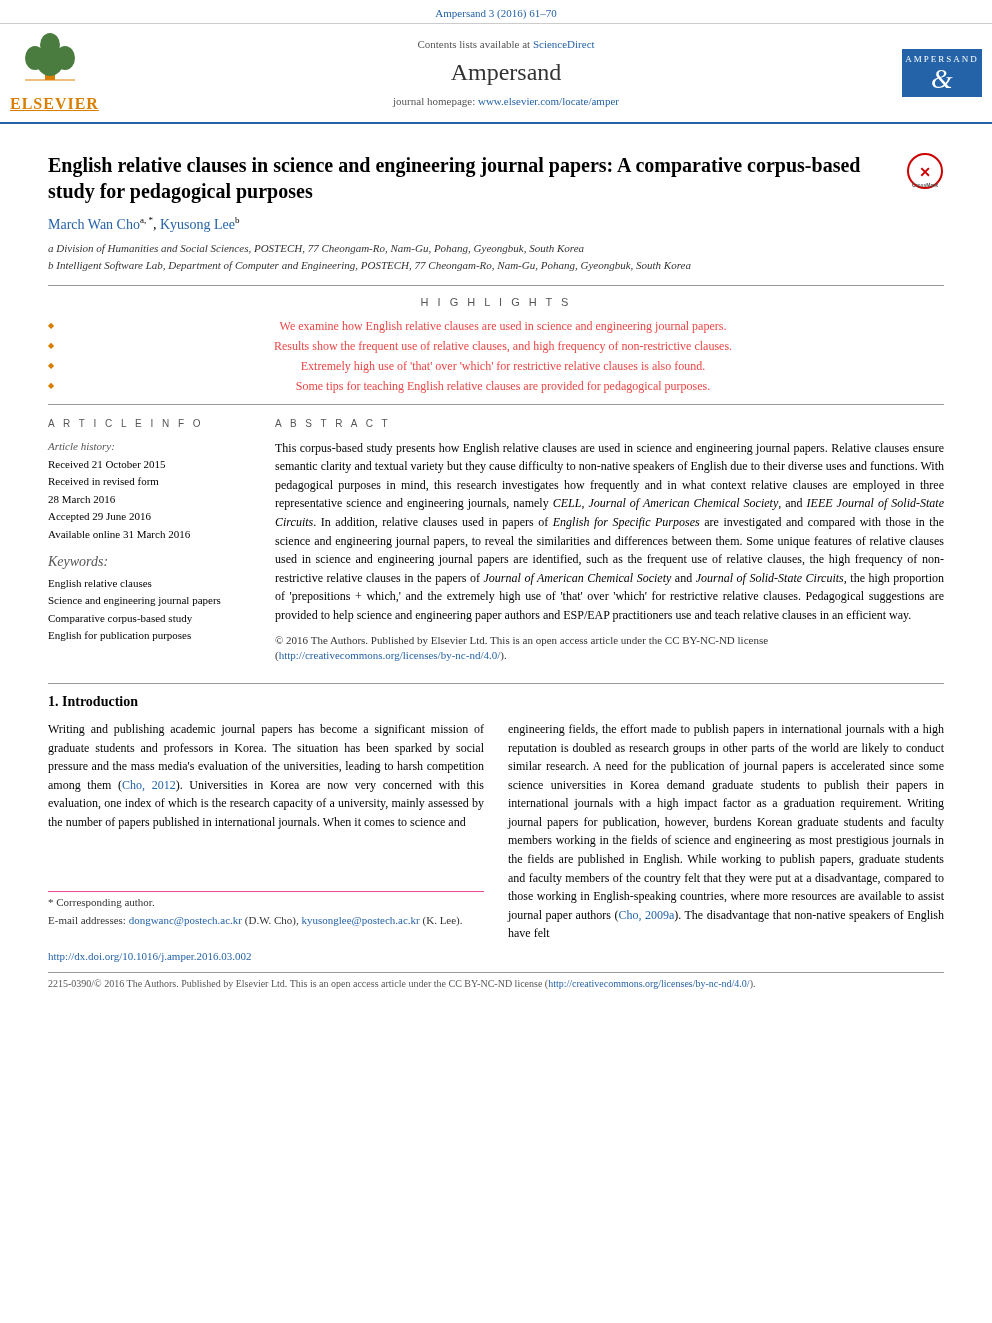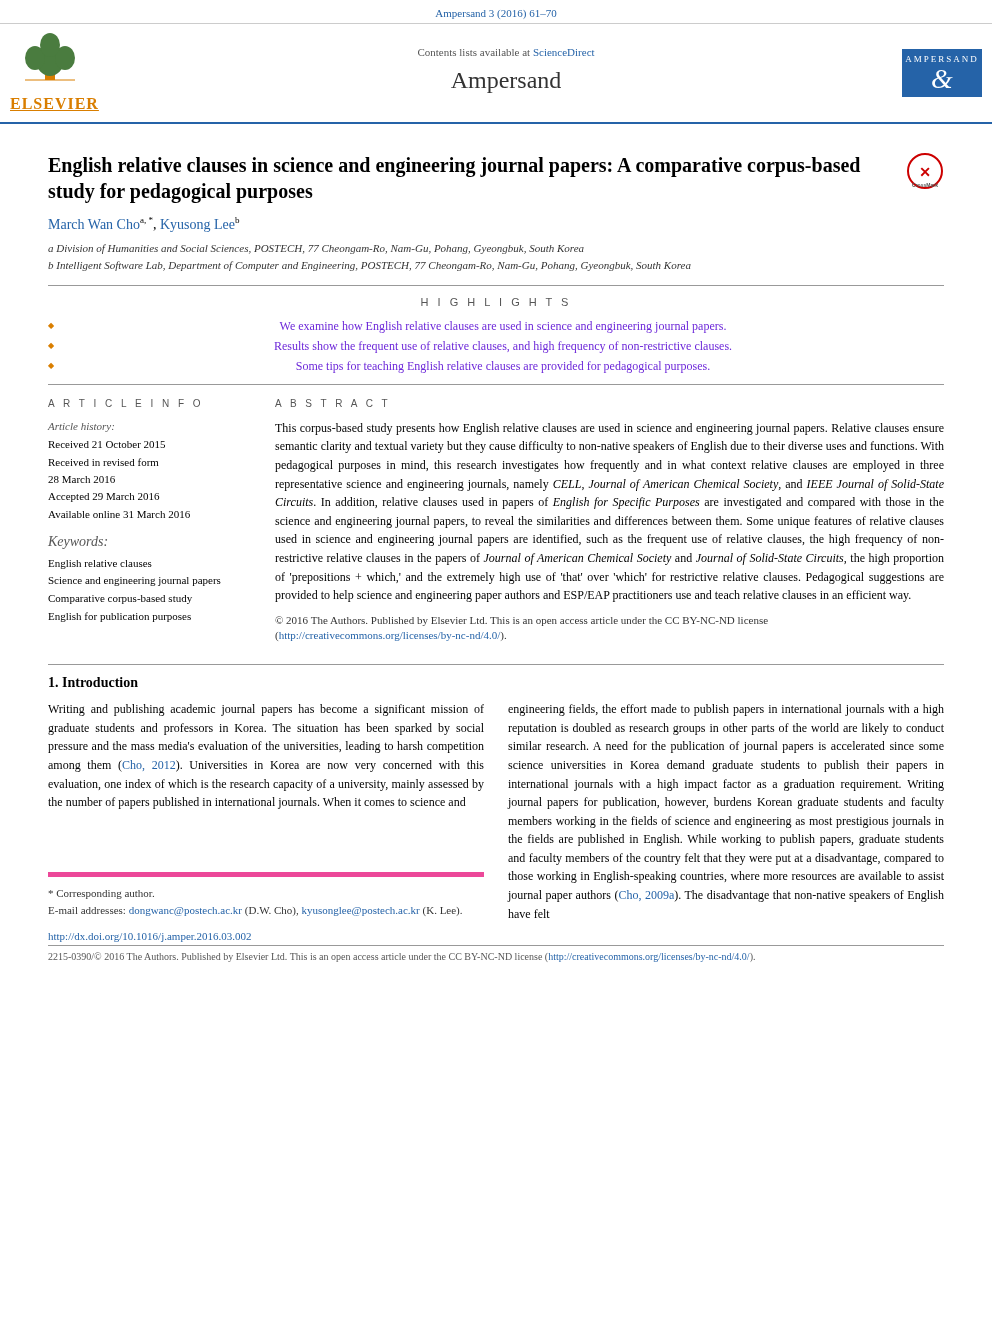--- a/index.html
+++ b/index.html
@@ -174,21 +174,21 @@
       color: #555;
       margin-bottom: 8px;
       font-family: Arial, sans-serif;
     }
     .highlights-list {
       list-style: none;
       padding: 0;
     }
     .highlights-list li {
       font-size: 12px;
-      color: #6d28d9;
+      color: #ef4444;
       margin-bottom: 3px;
       padding-left: 14px;
       position: relative;
     }
     .highlights-list li::before {
       content: "◆";
       font-size: 8px;
       position: absolute;
       left: 0;
       top: 2px;
@@ -293,35 +293,36 @@
     }
     .intro-right {
       flex: 1;
       font-size: 12px;
       line-height: 1.55;
       text-align: justify;
       color: #000;
     }
 
     .footnote-area {
-      border-top: 5px solid #ec4899;
+      border-top: 1px solid #ec4899;
       margin-top: 12px;
-      padding-top: 8px;
+      padding-top: 2px;
       font-size: 11px;
       color: #333;
     }
 
     .doi-line {
       font-size: 11px;
       color: #2563a8;
       margin-top: 6px;
     }
 
     .bottom-bar {
       border-top: 1px solid #999;
+      margin-top: 8px;
       padding-top: 4px;
       font-size: 10px;
       color: #555;
     }
 
     .in-text-link {
       color: #2563a8;
       text-decoration: none;
     }
   </style>
@@ -350,20 +351,24 @@
       <span class="elsevier-label">ELSEVIER</span>
     </div>
   </div>
 
   <div class="header-center">
     <div class="scidir-text">
       <span>Contents lists available at</span>
       <a class="scidir-link" href="#">ScienceDirect</a>
     </div>
     <div class="journal-title-big">Ampersand</div>
+    <div class="homepage-row">
+      <span>journal homepage:</span>
+      <a class="homepage-link" href="#">www.elsevier.com/locate/amper</a>
+    </div>
   </div>
 
   <div class="header-right-logo">
     <div class="ampersand-logo">
       <span class="ampersand-logo-top">AMPERSAND</span>
       <span class="ampersand-logo-symbol">&amp;</span>
     </div>
   </div>
 </div>
 
@@ -391,36 +396,37 @@
     <div>b Intelligent Software Lab, Department of Computer and Engineering, POSTECH, 77 Cheongam-Ro, Nam-Gu, Pohang, Gyeongbuk, South Korea</div>
   </div>
 
   <hr class="divider">
 
   <div class="highlights-section">
     <div class="highlights-heading">H I G H L I G H T S</div>
     <ul class="highlights-list">
       <li>We examine how English relative clauses are used in science and engineering journal papers.</li>
       <li>Results show the frequent use of relative clauses, and high frequency of non-restrictive clauses.</li>
+      <li>Extremely high use of 'that' over 'which' for restrictive relative clauses is also found.</li>
       <li>Some tips for teaching English relative clauses are provided for pedagogical purposes.</li>
     </ul>
   </div>
 
   <hr class="divider">
 
   <div class="two-col">
 
     <div class="left-col">
       <div class="section-heading-small">A R T I C L E   I N F O</div>
       <div class="article-info">
         <div class="info-label">Article history:</div>
         <div class="info-row">Received 21 October 2015</div>
         <div class="info-row">Received in revised form</div>
         <div class="info-row">28 March 2016</div>
-        <div class="info-row">Accepted 29 March 2016</div>
+        <div class="info-row">Accepted 29 June 2016</div>
         <div class="info-row">Available online 31 March 2016</div>
       </div>
       <div class="keywords-section">
         <div class="info-label">Keywords:</div>
         <ul class="keywords-list">
           <li>English relative clauses</li>
           <li>Science and engineering journal papers</li>
           <li>Comparative corpus-based study</li>
           <li>English for publication purposes</li>
         </ul>

